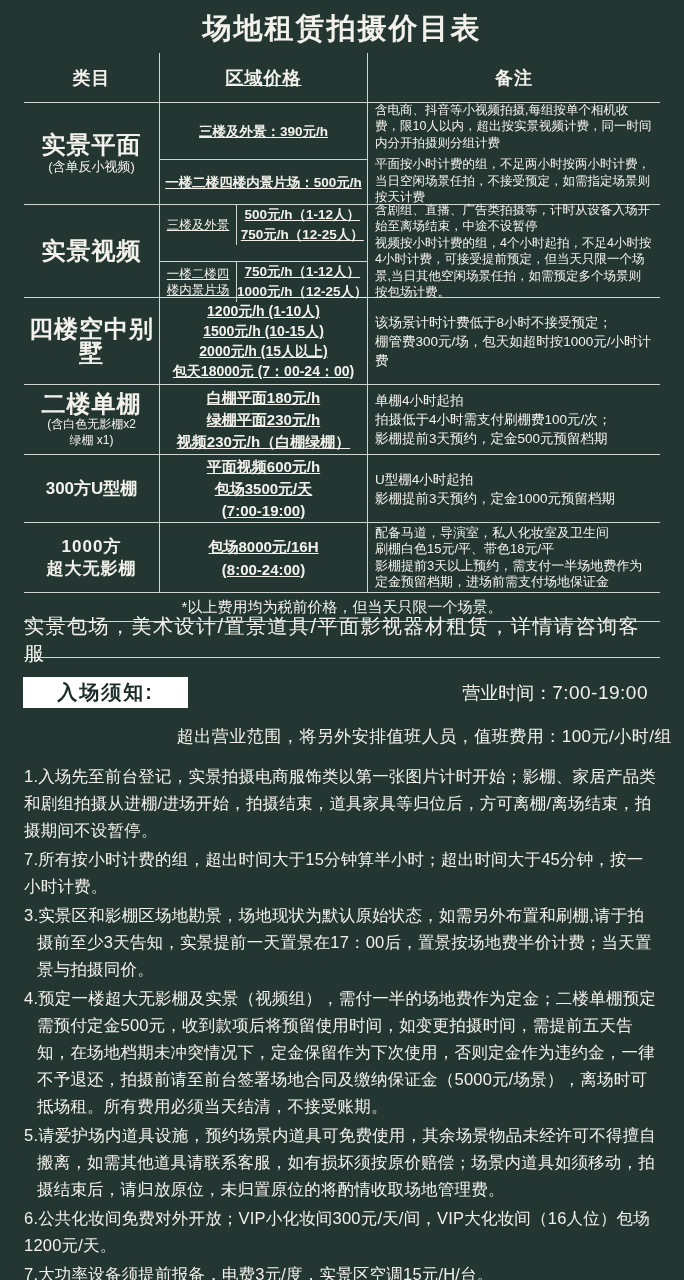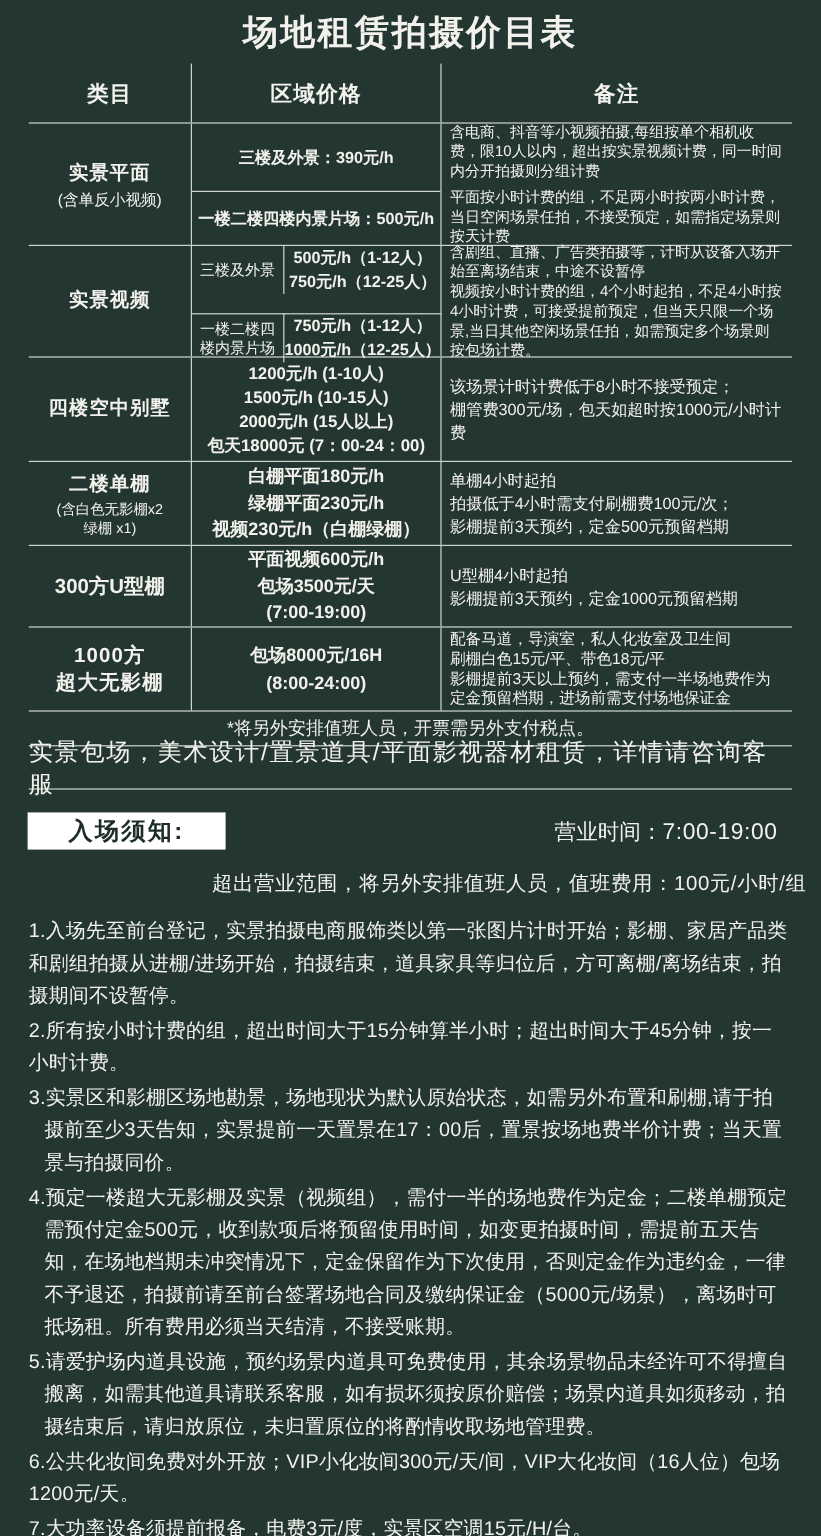--- a/index.html
+++ b/index.html
@@ -24,25 +24,25 @@
     letter-spacing:2px;
     line-height:36px;
   }
   
   .pricing-table{
     width:636px;
     margin:7px 24px 0 24px;
   }
   .trow{display:flex;border-bottom:1.5px solid var(--line);}
   .c1{width:135px;display:flex;flex-direction:column;align-items:center;justify-content:center;text-align:center;}
-  .c2{width:208px;border-left:1.5px solid var(--line);display:flex;flex-direction:column;align-items:center;justify-content:center;text-align:center;}
+  .c2{width:208px;border-left:1.5px solid var(--line);display:flex;flex-direction:column;align-items:center;justify-content:center;text-align:center;text-decoration:underline;}
   .c3{flex:1;border-left:1.5px solid var(--line);display:flex;flex-direction:column;justify-content:center;padding:4px 7px;text-align:left;}
   .thead{height:50px;border-bottom:1.5px solid var(--line);}
   .thead .hcell{font-size:18px;font-weight:bold;letter-spacing:1px;}
-  .cat-main{font-size:16px;font-weight:bold;letter-spacing:1px;line-height:24px;}
+  .cat-main{font-size:24px;font-weight:bold;letter-spacing:1px;line-height:24px;}
   .cat-sub{font-size:13px;line-height:17px;margin-top:1px;}
   .price-line{font-size:14px;font-weight:600;line-height:21px;white-space:nowrap;}
   .note-line{font-size:12.5px;line-height:16.5px;}
   .note-gap{margin-top:5px;}
   .notes-md .note-line{font-size:13.5px;line-height:19px;}
   .notes-r5 .note-line{font-size:13px;line-height:16.5px;}
   
   .r0{height:102px;}
   .r0 .c2{padding:0;justify-content:stretch;}
   .pstack{display:flex;flex-direction:column;width:100%;height:100%;}
@@ -212,37 +212,37 @@
         <span class="price-line">包场8000元/16H</span>
         <span class="price-line">(8:00-24:00)</span>
       </div>
       <div class="c3 notes-r5">
         <div class="note-line">配备马道，导演室，私人化妆室及卫生间</div>
         <div class="note-line">刷棚白色15元/平、带色18元/平</div>
         <div class="note-line">影棚提前3天以上预约，需支付一半场地费作为定金预留档期，进场前需支付场地保证金</div>
       </div>
     </div>
 
-    <div class="tax-row">*将另外安排值班人员，开票需另外支付税点。</div>
+    <div class="tax-row">*以上费用均为税前价格，但当天只限一个场景。</div>
 
     <div class="banner-row">实景包场，美术设计/置景道具/平面影视器材租赁，详情请咨询客服</div>
   </div>
 
   <div class="notice-head">
     <div class="notice-box">入场须知:</div>
     <div class="hours">
       <span>营业时间：</span><span class="hours-value">7:00-19:00</span>
     </div>
   </div>
 
   <div class="duty-line">超出营业范围，将另外安排值班人员，值班费用：100元/小时/组</div>
 
   <div class="notice-items">
     <p class="no-hang">1.入场先至前台登记，实景拍摄电商服饰类以第一张图片计时开始；影棚、家居产品类和剧组拍摄从进棚/进场开始，拍摄结束，道具家具等归位后，方可离棚/离场结束，拍摄期间不设暂停。</p>
-    <p class="no-hang">2.所有按小时计费的组，超出时间大于15分钟算半小时；超出时间大于45分钟，按一小时计费。</p>
+    <p class="no-hang">7.所有按小时计费的组，超出时间大于15分钟算半小时；超出时间大于45分钟，按一小时计费。</p>
     <p>3.实景区和影棚区场地勘景，场地现状为默认原始状态，如需另外布置和刷棚,请于拍摄前至少3天告知，实景提前一天置景在17：00后，置景按场地费半价计费；当天置景与拍摄同价。</p>
     <p>4.预定一楼超大无影棚及实景（视频组），需付一半的场地费作为定金；二楼单棚预定需预付定金500元，收到款项后将预留使用时间，如变更拍摄时间，需提前五天告知，在场地档期未冲突情况下，定金保留作为下次使用，否则定金作为违约金，一律不予退还，拍摄前请至前台签署场地合同及缴纳保证金（5000元/场景），离场时可抵场租。所有费用必须当天结清，不接受账期。</p>
     <p>5.请爱护场内道具设施，预约场景内道具可免费使用，其余场景物品未经许可不得擅自搬离，如需其他道具请联系客服，如有损坏须按原价赔偿；场景内道具如须移动，拍摄结束后，请归放原位，未归置原位的将酌情收取场地管理费。</p>
     <p class="no-hang">6.公共化妆间免费对外开放；VIP小化妆间300元/天/间，VIP大化妆间（16人位）包场1200元/天。</p>
     <p class="no-hang">7.大功率设备须提前报备，电费3元/度，实景区空调15元/H/台。</p>
 
   </div>
 
 </div>
 

